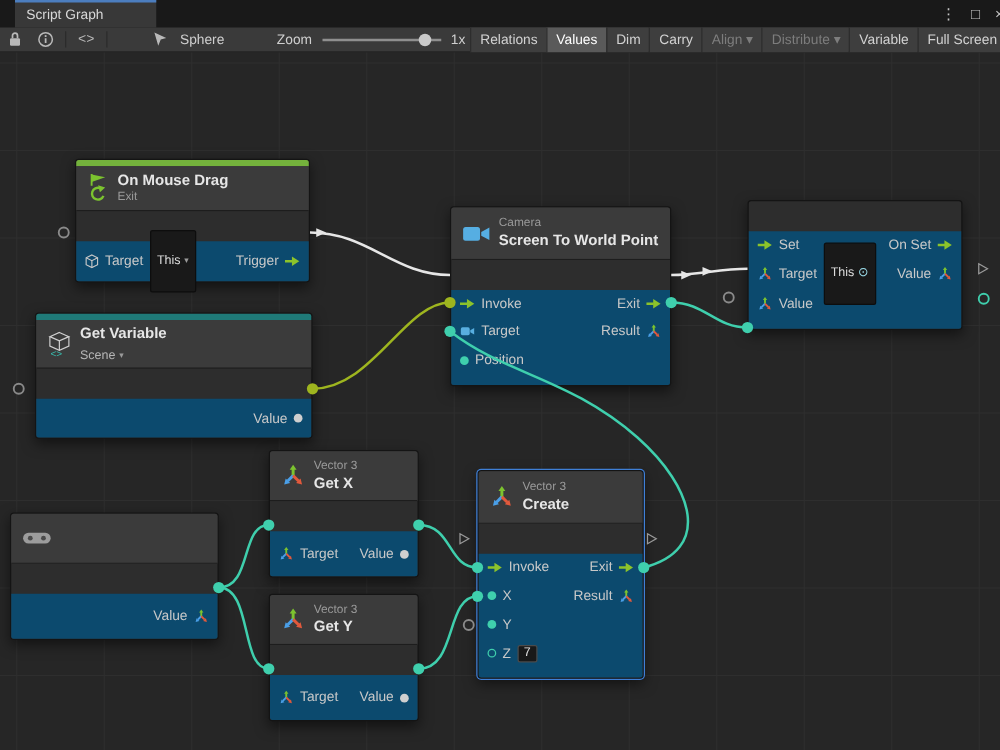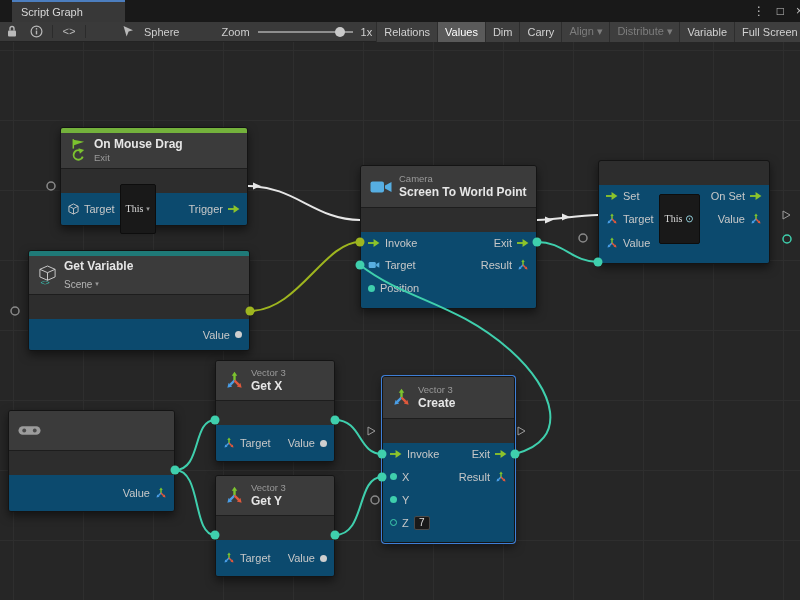--- a/index.html
+++ b/index.html
@@ -48,21 +48,21 @@
            border-bottom:1px solid #1d1d1d; border-radius:2px 2px 0 0; }
   .naccent + .nhead { border-radius:0; }
   .nbody { background:#0c4a6e; border-radius:0 0 2px 2px;margin-top:24px; }
   .row { display:flex; align-items:center; padding:0 7px; font-size:11px; color:#c8c8c8; }
   .pl { display:flex; align-items:center; gap:5px; min-width:0; }
   .pr { margin-left:auto; display:flex; align-items:center; gap:5px; }
   .ntitle { font-size:12px; font-weight:bold; color:#e6e6e6; line-height:1.25; white-space:nowrap; }
   .ncat { font-size:9.5px; color:#9a9a9a; line-height:1.2; white-space:nowrap; }
   .nicon { display:flex; align-items:center; flex:none; }
   .chip { display:inline-flex; align-items:center; gap:3px; background:#191919; border:1px solid #0d0d0d;
-          border-radius:2px; padding:18px 5px; font-size:10px; color:#dddddd; line-height:1.2;font-family:Liberation Serif, serif; }
+          border-radius:2px; padding:18px 5px; font-size:10px; color:#dddddd; line-height:1.2; }
   .chip .caret { font-size:7px; color:#9a9a9a; }
   .chip .picker { font-size:10px; color:#9adbe8; }
   .field { display:inline-flex; align-items:center; gap:6px; background:#191919; border:1px solid #555555;
            border-radius:2px; padding:1px 5px; font-size:10px; color:#e0e0e0; line-height:1.3; }
   .field .caret { font-size:7px; color:#9a9a9a; margin-left:auto; }
   .zfield { width:16px; height:14px; background:#191919; border:1px solid #4a4a4a; border-radius:2px;
             color:#e0e0e0; font-size:10px; display:inline-flex; align-items:center; justify-content:center; }
   .dot { width:7px; height:7px; border-radius:50%; display:inline-block; flex:none; }
   .dot.teal { background:#3FCFAD; }
   .dot.teal-hollow { background:transparent; border:1.5px solid #3FCFAD; }

